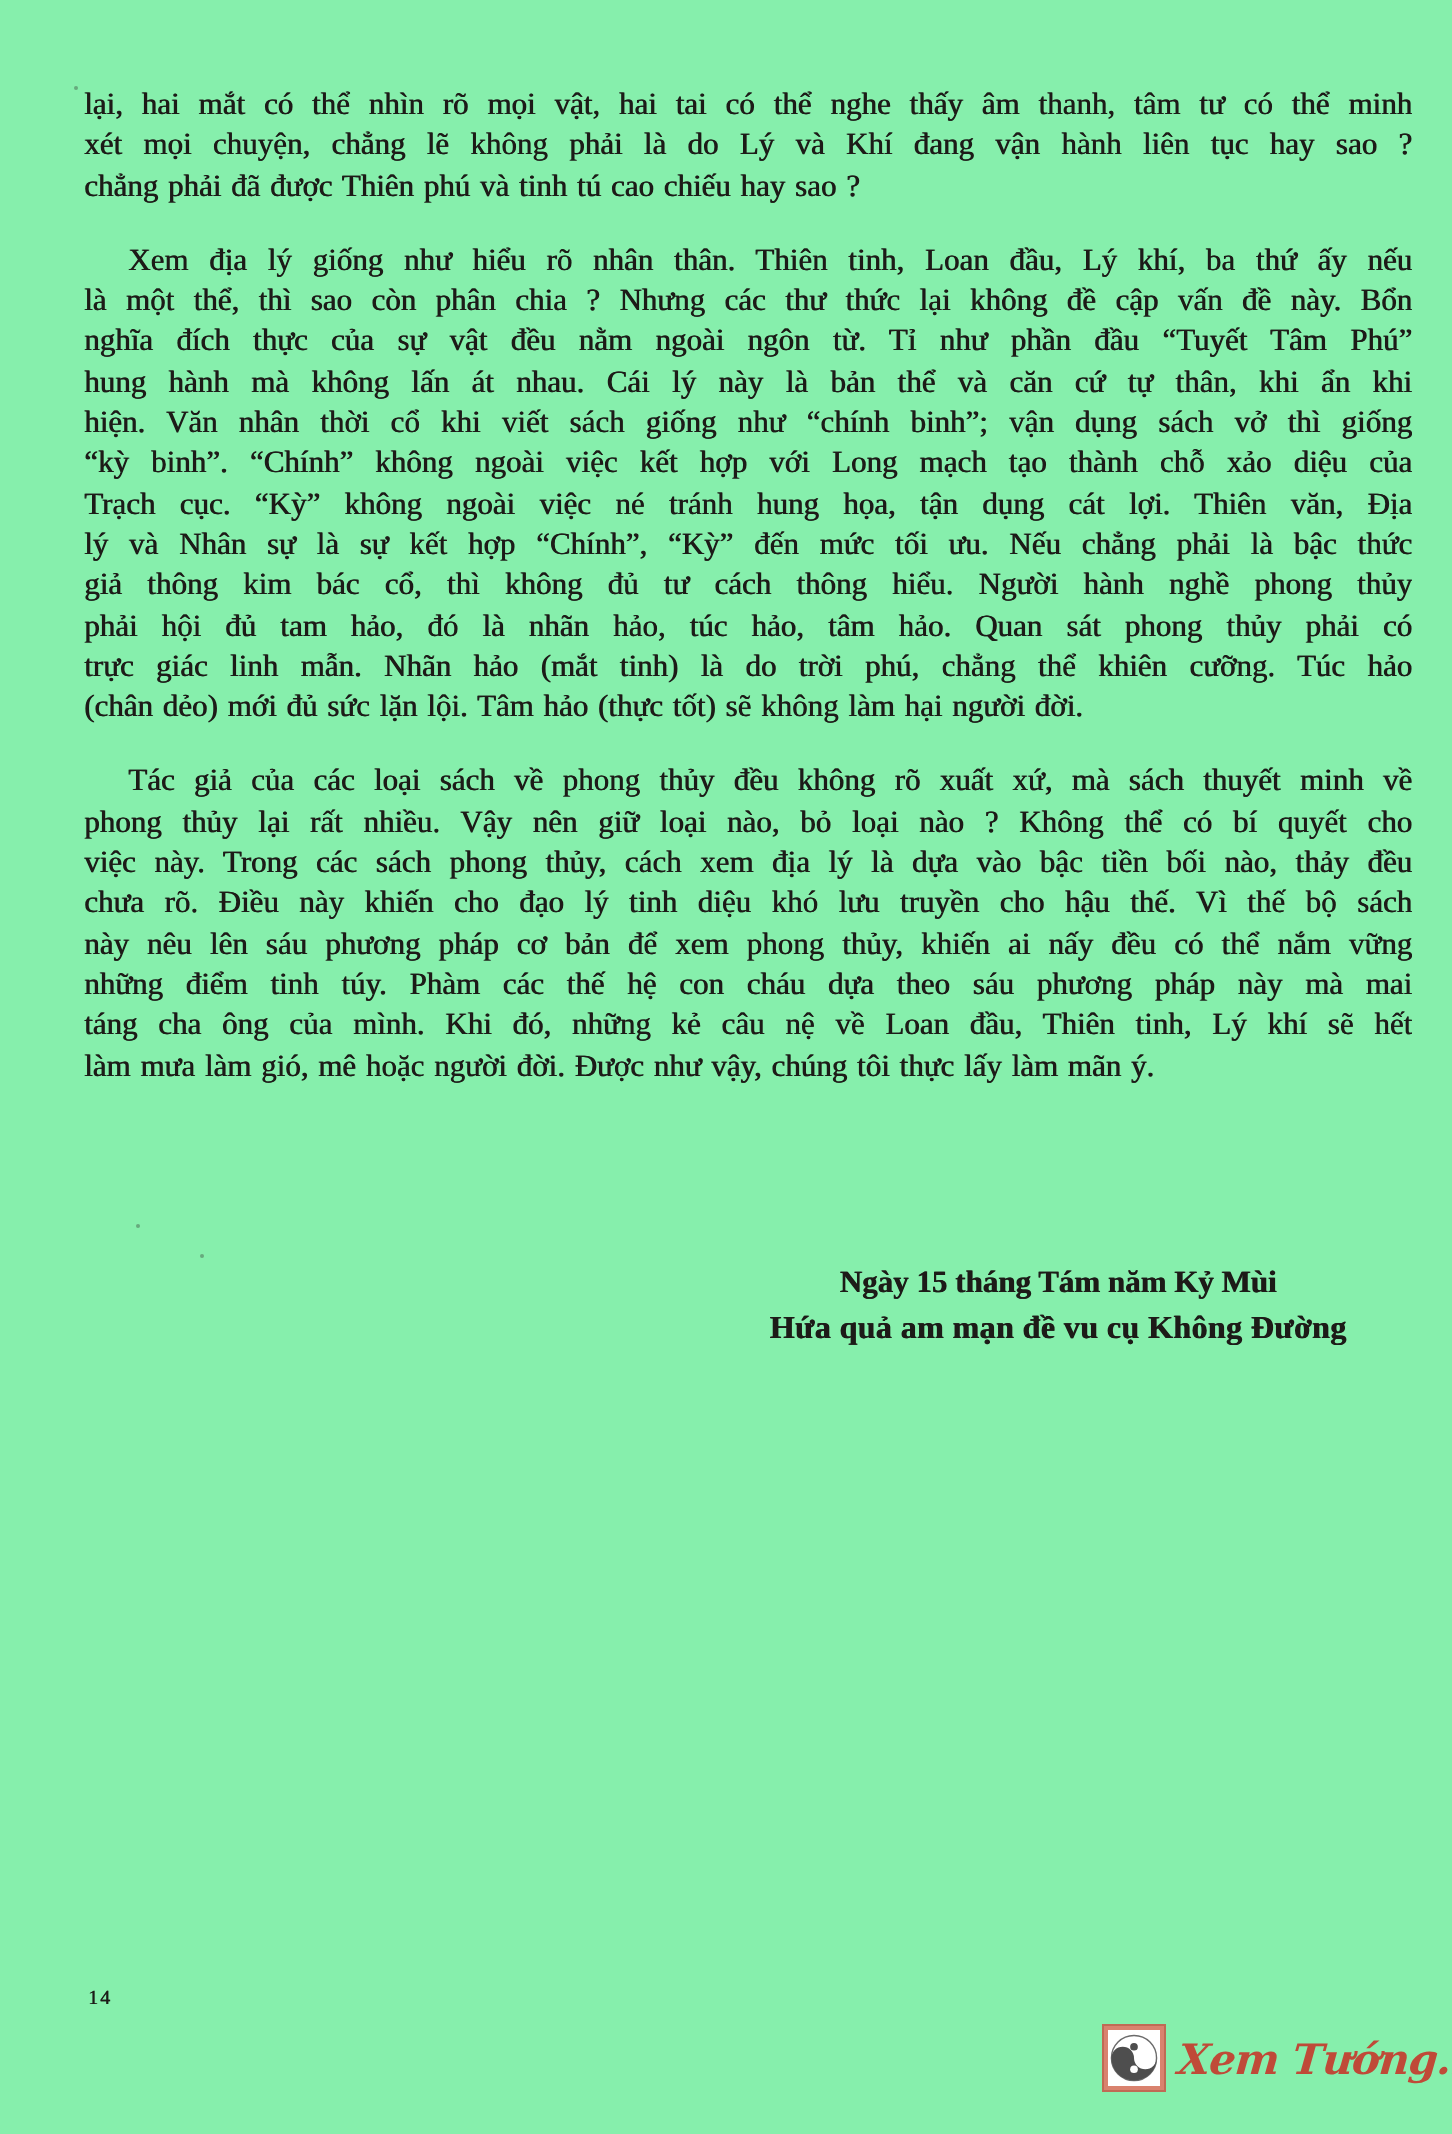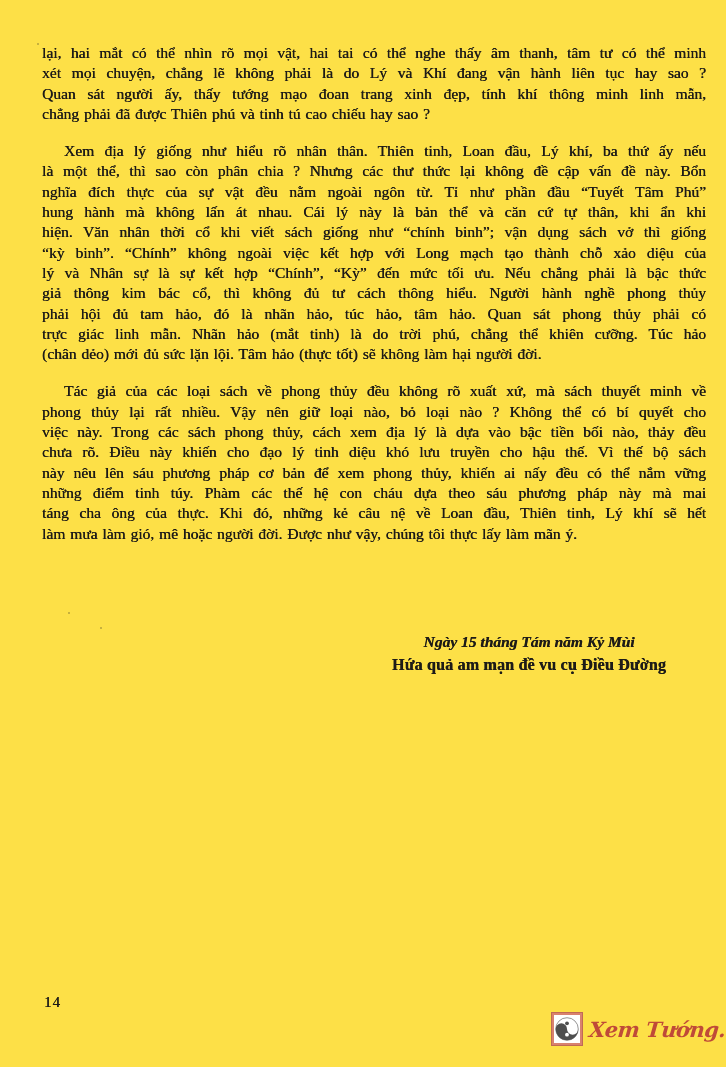--- a/index.html
+++ b/index.html
@@ -4,21 +4,21 @@
 <style>
   html, body { margin:0; padding:0; }
   body {
     width:726px; height:1067px;
     background:#f6f6f4;
     font-family:"Liberation Serif", serif;
   }
   .page {
     position:relative;
     width:726px; height:1067px;
-    background:#fde047;
+    background:#86efac;
     overflow:hidden;
     color:#1d1b18;
   }
   .text-block {
     position:absolute;
     left:42px; top:43px; width:664px;
     font-size:15.5px;
   }
   .line {
     height:20.3px;
@@ -32,27 +32,27 @@
   .line.last { text-align:left; }
   .line.indent { text-indent:22px; }
   .para + .para { margin-top:17px; }
 
   .signature {
     position:absolute;
     top:631px; left:379px; width:300px;
     text-align:center;
     text-shadow:0.35px 0 0 currentColor;
   }
-  .sig-date   { font-style:italic; font-weight:bold; font-size:15.5px; line-height:22px; }
+  .sig-date   { font-weight:bold; font-size:15.5px; line-height:22px; }
   .sig-author { font-weight:bold; font-size:16px; line-height:23px; letter-spacing:0.2px; }
 
   .page-number {
     position:absolute;
     left:44px; top:994px;
-    font-size:15px; letter-spacing:1px;
+    font-size:10px; letter-spacing:1px;
     text-shadow:0.3px 0 0 currentColor;
   }
 
   .watermark {
     position:absolute;
     left:551px; top:1012px;
     display:flex; align-items:flex-start;
   }
   .wm-logo {
     width:32px; height:34px;
@@ -85,54 +85,54 @@
 </head>
 <body>
 
 <div class="page" style="color: rgb(29, 27, 24);">
 
   <div class="text-block">
 
     <div class="para">
       <div class="line j">lại, hai mắt có thể nhìn rõ mọi vật, hai tai có thể nghe thấy âm thanh, tâm tư có thể minh</div>
       <div class="line j">xét mọi chuyện, chẳng lẽ không phải là do Lý và Khí đang vận hành liên tục hay sao ?</div>
-      <div class="line j">Quan sát người ấy, thấy tướng mạo đoan trang xinh đẹp, tính khí thông minh linh mẫn,</div>
       <div class="line last">chẳng phải đã được Thiên phú và tinh tú cao chiếu hay sao ?</div>
     </div>
 
     <div class="para">
       <div class="line j indent">Xem địa lý giống như hiểu rõ nhân thân. Thiên tinh, Loan đầu, Lý khí, ba thứ ấy nếu</div>
       <div class="line j">là một thể, thì sao còn phân chia ? Nhưng các thư thức lại không đề cập vấn đề này. Bổn</div>
       <div class="line j">nghĩa đích thực của sự vật đều nằm ngoài ngôn từ. Tỉ như phần đầu “Tuyết Tâm Phú”</div>
       <div class="line j">hung hành mà không lấn át nhau. Cái lý này là bản thể và căn cứ tự thân, khi ẩn khi</div>
       <div class="line j">hiện. Văn nhân thời cổ khi viết sách giống như “chính binh”; vận dụng sách vở thì giống</div>
       <div class="line j">“kỳ binh”. “Chính” không ngoài việc kết hợp với Long mạch tạo thành chỗ xảo diệu của</div>
+      <div class="line j">Trạch cục. “Kỳ” không ngoài việc né tránh hung họa, tận dụng cát lợi. Thiên văn, Địa</div>
       <div class="line j">lý và Nhân sự là sự kết hợp “Chính”, “Kỳ” đến mức tối ưu. Nếu chẳng phải là bậc thức</div>
       <div class="line j">giả thông kim bác cổ, thì không đủ tư cách thông hiểu. Người hành nghề phong thủy</div>
       <div class="line j">phải hội đủ tam hảo, đó là nhãn hảo, túc hảo, tâm hảo. Quan sát phong thủy phải có</div>
       <div class="line j">trực giác linh mẫn. Nhãn hảo (mắt tinh) là do trời phú, chẳng thể khiên cưỡng. Túc hảo</div>
       <div class="line last">(chân dẻo) mới đủ sức lặn lội. Tâm hảo (thực tốt) sẽ không làm hại người đời.</div>
     </div>
 
     <div class="para">
       <div class="line j indent">Tác giả của các loại sách về phong thủy đều không rõ xuất xứ, mà sách thuyết minh về</div>
       <div class="line j">phong thủy lại rất nhiều. Vậy nên giữ loại nào, bỏ loại nào ? Không thể có bí quyết cho</div>
       <div class="line j">việc này. Trong các sách phong thủy, cách xem địa lý là dựa vào bậc tiền bối nào, thảy đều</div>
       <div class="line j">chưa rõ. Điều này khiến cho đạo lý tinh diệu khó lưu truyền cho hậu thế. Vì thế bộ sách</div>
       <div class="line j">này nêu lên sáu phương pháp cơ bản để xem phong thủy, khiến ai nấy đều có thể nắm vững</div>
       <div class="line j">những điểm tinh túy. Phàm các thế hệ con cháu dựa theo sáu phương pháp này mà mai</div>
-      <div class="line j">táng cha ông của thực. Khi đó, những kẻ câu nệ về Loan đầu, Thiên tinh, Lý khí sẽ hết</div>
+      <div class="line j">táng cha ông của mình. Khi đó, những kẻ câu nệ về Loan đầu, Thiên tinh, Lý khí sẽ hết</div>
       <div class="line last">làm mưa làm gió, mê hoặc người đời. Được như vậy, chúng tôi thực lấy làm mãn ý.</div>
     </div>
 
   </div>
 
   <div class="signature">
     <div class="sig-date">Ngày 15 tháng Tám năm Kỷ Mùi</div>
-    <div class="sig-author">Hứa quả am mạn đề vu cụ Điều Đường</div>
+    <div class="sig-author">Hứa quả am mạn đề vu cụ Không Đường</div>
   </div>
 
   <div class="page-number">14</div>
 
   <div class="watermark">
     <div class="wm-logo" style="background: rgb(217, 130, 110);">
       <div class="wm-logo-inner">
         <svg width="24" height="24" viewBox="0 0 100 100" aria-hidden="true">
           <circle cx="50" cy="50" r="47" fill="#ffffff" stroke="#6b6b6b" stroke-width="3"></circle>
           <g transform="rotate(90 50 50)">

